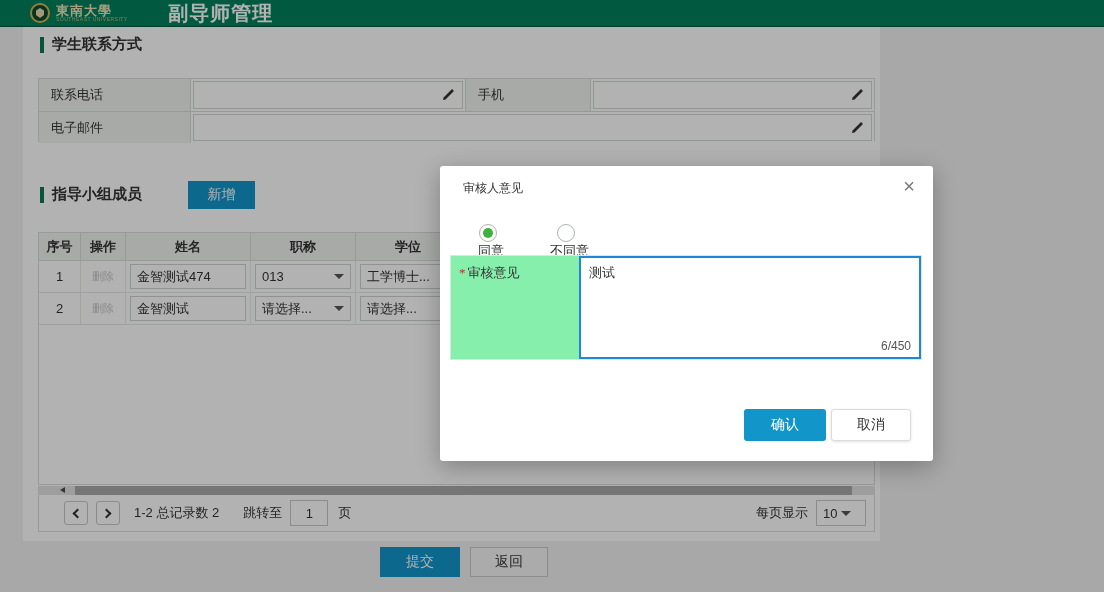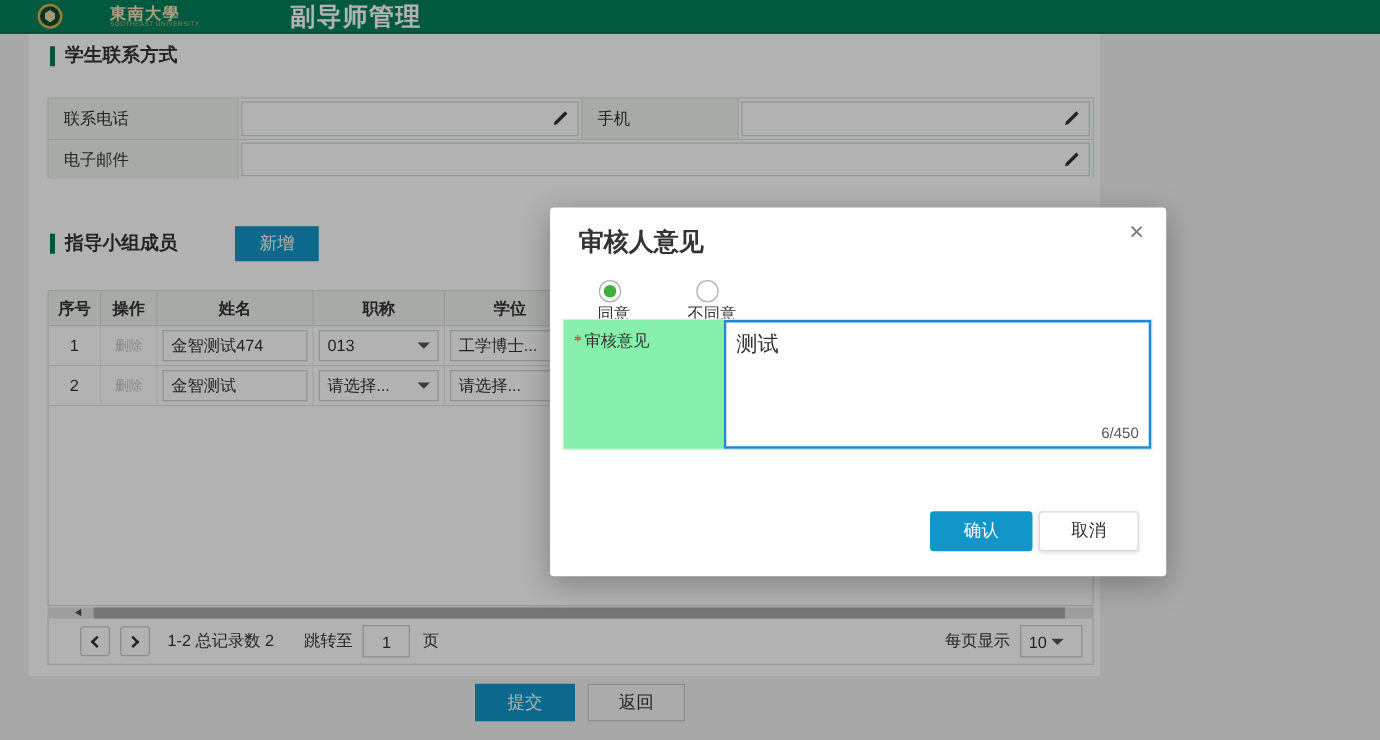--- a/index.html
+++ b/index.html
@@ -1,21 +1,21 @@
 <!DOCTYPE html>
 <html><head>
 <meta charset="utf-8">
 <style>
   * { margin:0; padding:0; box-sizing:border-box; }
   body { font-family:"Liberation Sans","DejaVu Sans",sans-serif; background:#888; }
   .screen { position:relative; width:1104px; height:592px; background:#F1F1F1; overflow:hidden; }
 
   
   .topbar { position:absolute; left:0; top:0; width:1104px; height:27px; background:#02815B;
-            border-bottom:1px solid rgba(0,0,0,.35); display:flex; align-items:center; z-index:10;gap:32px; }
+            border-bottom:1px solid rgba(0,0,0,.35); display:flex; align-items:center; z-index:10; }
   .logo { width:20px; height:20px; border-radius:50%; margin-left:30px; background:#0A4A36;
           border:2px solid #D9B64A; position:relative; flex:0 0 auto; }
   .logo::after{ content:""; position:absolute; left:4px; top:3px; width:8px; height:10px;
           background:#E8DCA8; clip-path:polygon(50% 0,100% 25%,100% 70%,50% 100%,0 70%,0 25%); }
   .wordmark { margin-left:6px; line-height:1; }
   .wordmark .cn { font-family:"Liberation Serif","DejaVu Serif",serif; font-size:13px; font-weight:bold; color:#EFE3B8; letter-spacing:1px; }
   .wordmark .en { font-size:6px; color:#C9B878; letter-spacing:.5px; transform:scale(.85); transform-origin:left top; }
   .app-title { color:#FFFFFF; font-size:20px; font-weight:bold; margin-left:28px; letter-spacing:1px; }
 
   
@@ -81,37 +81,37 @@
   .submit-btn { position:absolute; left:380px; top:547px; width:80px; height:30px; z-index:1; }
   .back-btn { position:absolute; left:470px; top:547px; width:78px; height:30px; background:#F5F5F5;
               border:1px solid #C9C9C9; font-size:14px; color:#333; cursor:pointer; z-index:1; }
 
   
   .overlay { position:absolute; inset:0; background:rgba(0,0,0,0.30); z-index:50; }
 
   
   .modal { position:absolute; left:440px; top:166px; width:493px; height:295px; background:#FFF;
            border-radius:3px; box-shadow:0 6px 24px rgba(0,0,0,.28); z-index:100; }
-  .modal-title { position:absolute; left:23px; top:14px; font-size:20px; font-weight:bold; color:#333; }
+  .modal-title { position:absolute; left:23px; top:14px; font-size:12px; font-weight:normal; color:#333; }
   .modal-close { position:absolute; right:14px; top:6px; font-size:20px; color:#777; cursor:pointer;
                  line-height:1; padding:4px; }
   .radio-row { position:absolute; left:38px; top:58px; display:flex; align-items:center; gap:46px; }
   .radio-item { display:flex; align-items:center; cursor:pointer;flex-direction:column; }
   .radio-circle { width:18px; height:18px; border-radius:50%; border:1px solid #ADB5AD; background:#FFF;
                   position:relative; margin-right:7px; }
   .radio-circle.checked::after { content:""; position:absolute; left:3px; top:3px; width:10px; height:10px;
                   border-radius:50%; background:#3CB13C; }
   .radio-label { font-size:13px; color:#333; }
   .m-form { position:absolute; left:10px; top:89px; width:472px; height:105px;
             border:1px solid #DCE8DC; display:flex; }
   .m-label-cell { width:128px; background:#86efac; padding:8px 0 0 8px; font-size:13px; color:#333;font-family:Liberation Serif, serif; }
   .req { color:#E02020; margin-right:2px; }
   .m-ta-wrap { position:relative; flex:1; }
   .m-textarea { width:100%; height:100%; border:2px solid #1E88D8; outline:none; resize:none;
-                font-family:"Liberation Sans","DejaVu Sans",sans-serif; font-size:17px; color:#333; padding:6px 8px; }
+                font-family:"Liberation Sans","DejaVu Sans",sans-serif; font-size:13px; color:#333; padding:6px 8px; }
   .counter { position:absolute; right:10px; bottom:6px; font-size:12px; color:#555; pointer-events:none; }
   .confirm-btn { position:absolute; left:304px; top:243px; width:82px; height:32px; border-radius:3px; }
   .cancel-btn { position:absolute; left:391px; top:243px; width:80px; height:32px; border-radius:3px;
                 background:#FFF; border:1px solid #DCDCDC; font-size:14px; color:#333; cursor:pointer;
                 box-shadow:0 1px 3px rgba(0,0,0,.12); }
 </style>
 </head>
 <body>
 
 <div class="screen">

